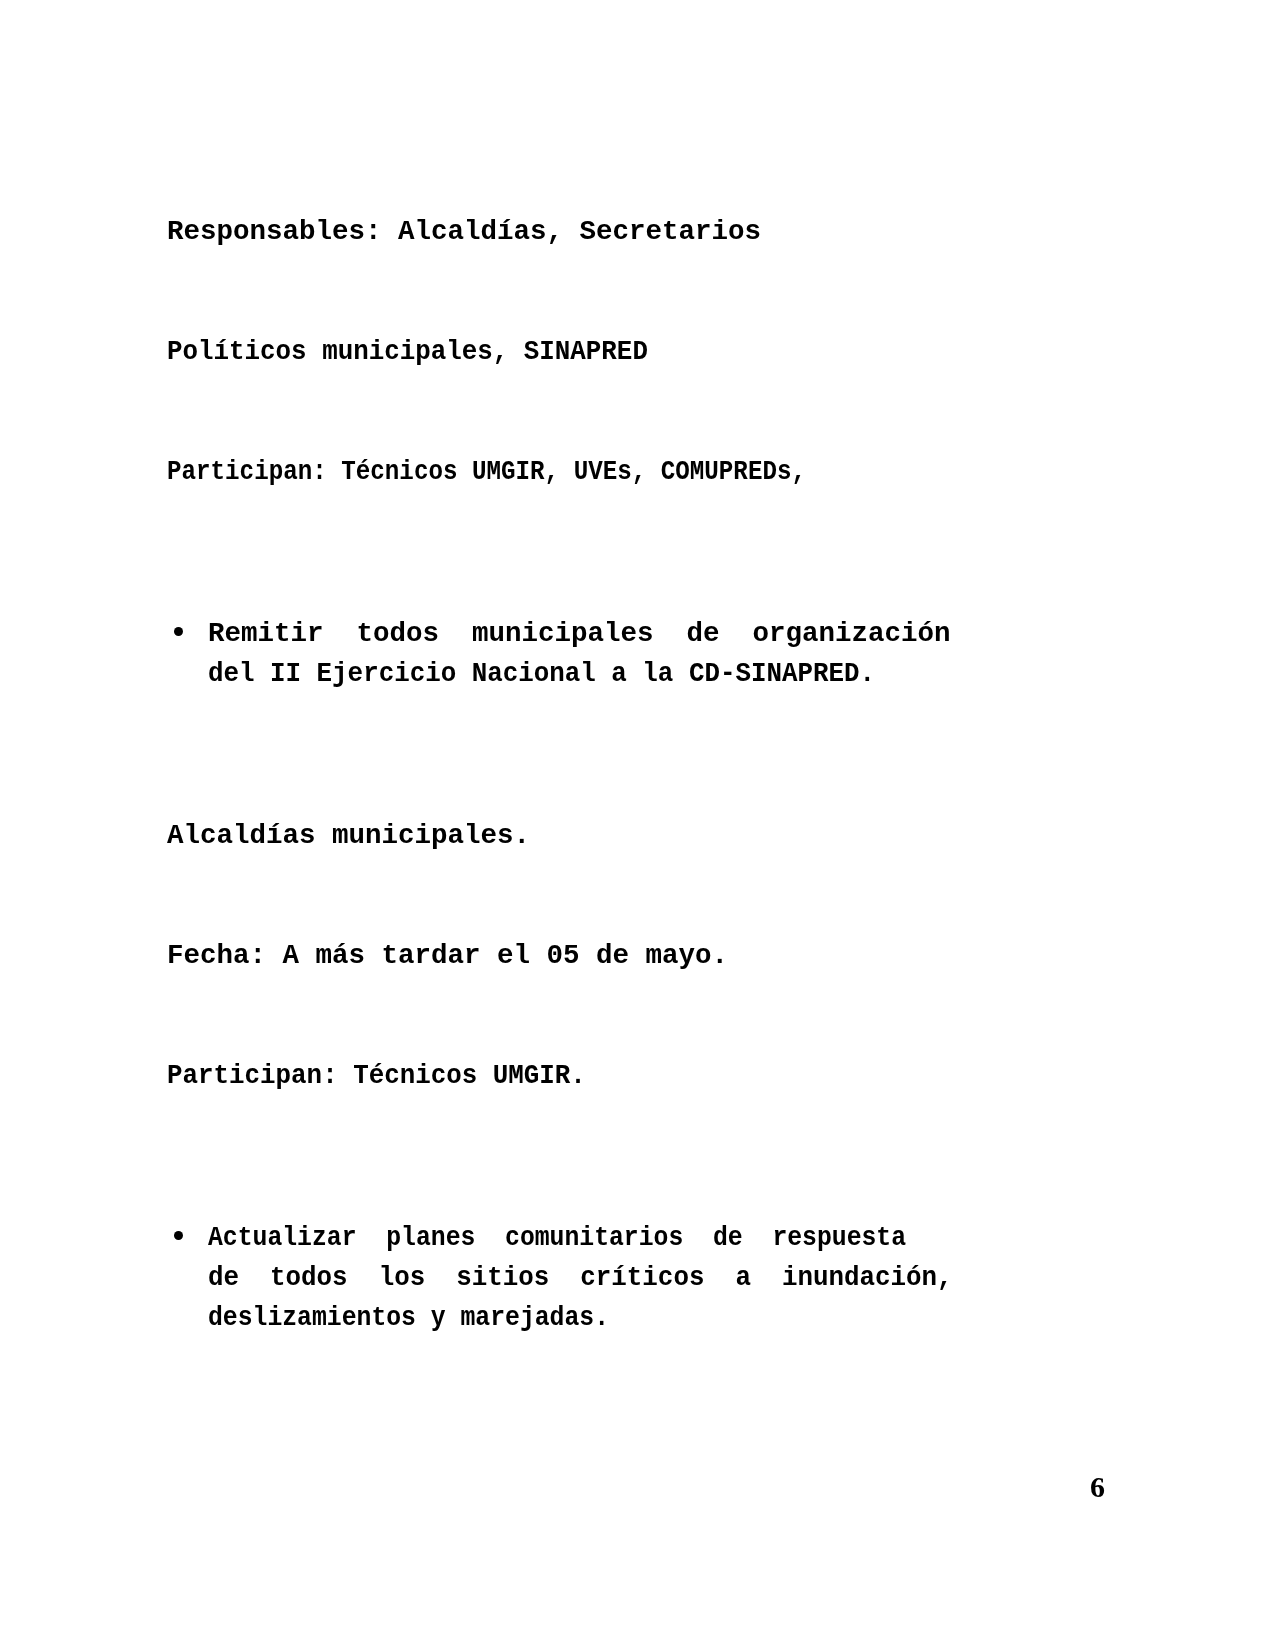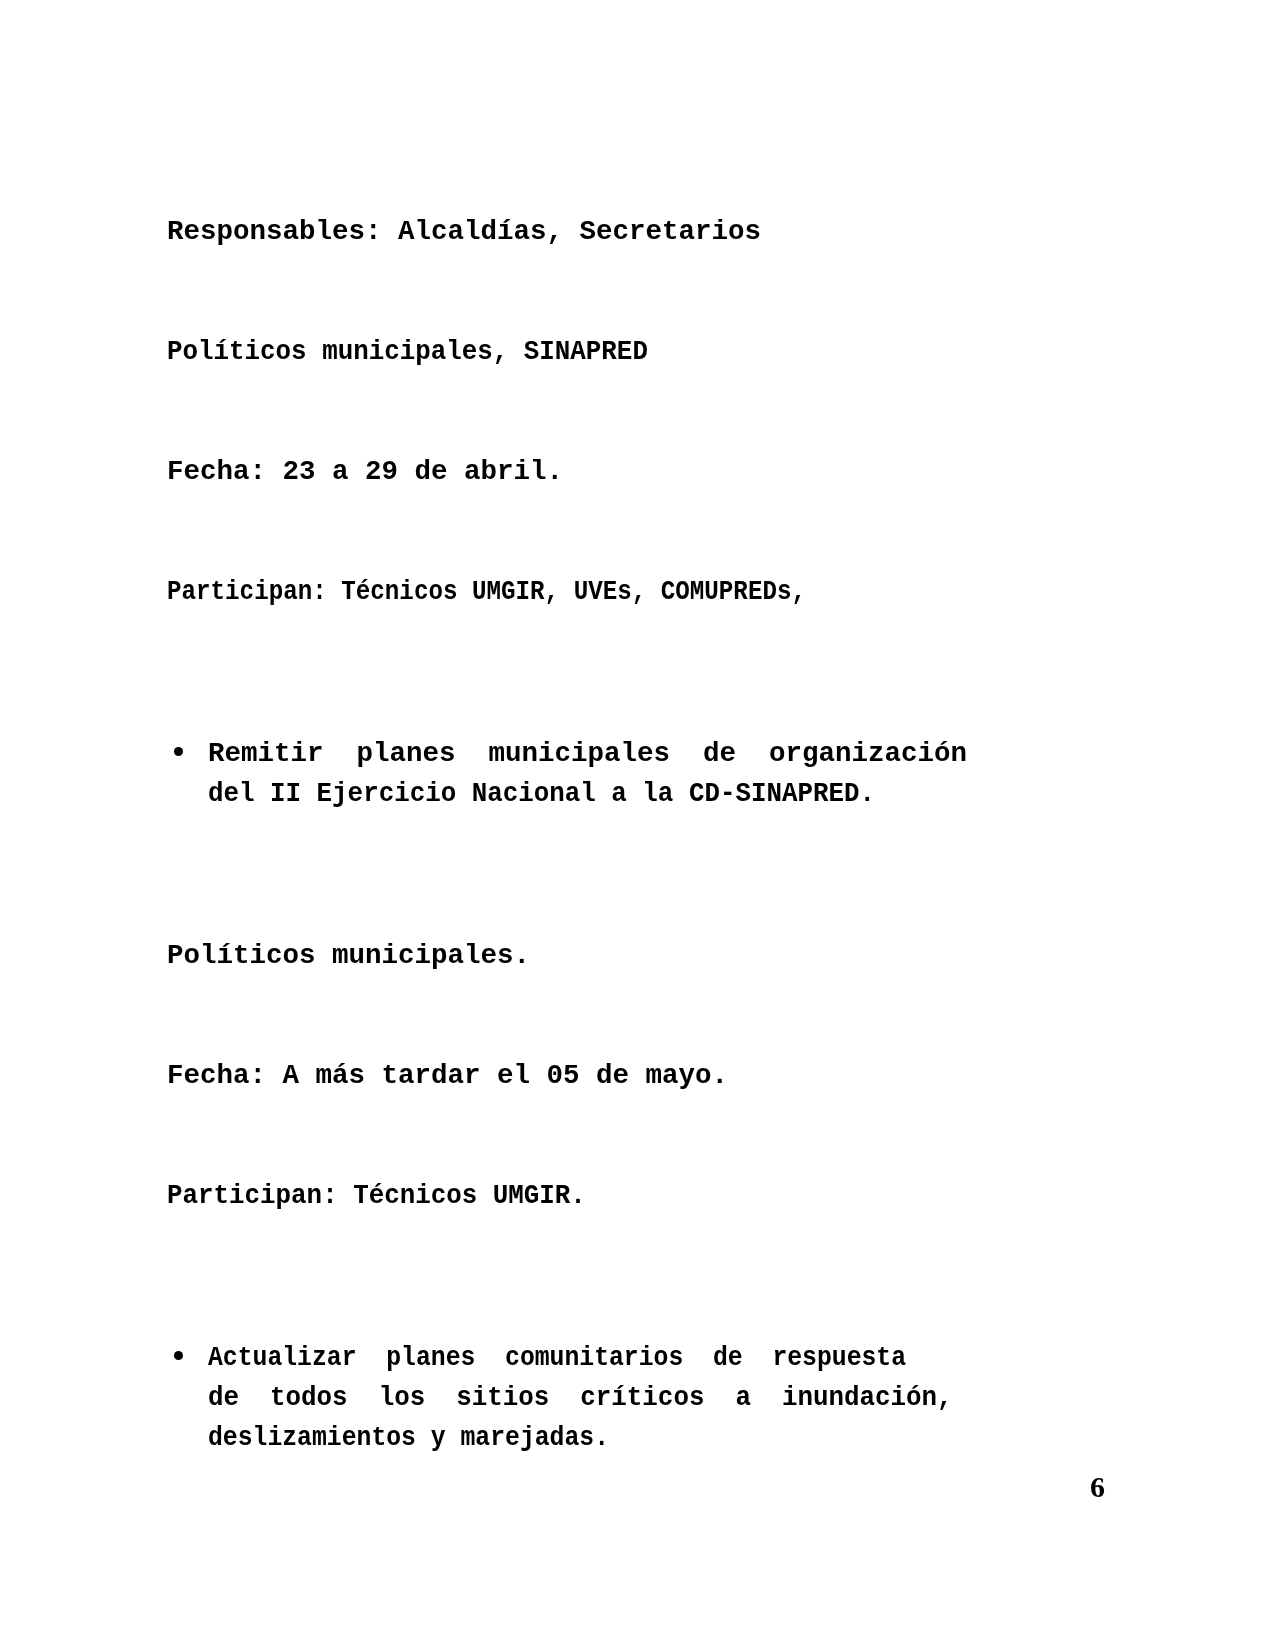--- a/index.html
+++ b/index.html
@@ -82,36 +82,35 @@
 </style>
 </head>
 <body>
 
 <div class="page">
   <div class="content">
 
     <div class="block">
       <span class="line c100">Responsables: Alcaldías, Secretarios</span>
       <span class="line c94">Políticos municipales, SINAPRED</span>
-      <span class="line c100">Fecha: 23 a 29 de abril.</span>
       <span class="line c88">Participan: Técnicos UMGIR, UVEs, COMUPREDs,</span>
     </div>
 
     <div class="gap-md"></div>
 
     <div class="bullet">
       <span class="dot"></span>
-      <span class="line c100">Remitir  planes  municipales  de  organización</span>
+      <span class="line c100">Remitir  todos  municipales  de  organización</span>
       <span class="line c94">del II Ejercicio Nacional a la CD-SINAPRED.</span>
     </div>
 
     <div class="gap-md"></div>
 
     <div class="block">
-      <span class="line c100">Políticos municipales.</span>
+      <span class="line c100">Alcaldías municipales.</span>
       <span class="line c100">Fecha: A más tardar el 05 de mayo.</span>
       <span class="line c94">Participan: Técnicos UMGIR.</span>
     </div>
 
     <div class="gap-md"></div>
 
     <div class="bullet">
       <span class="dot"></span>
       <span class="line c90">Actualizar  planes  comunitarios  de  respuesta</span>
       <span class="line c94">de  todos  los  sitios  críticos  a  inundación,</span>

